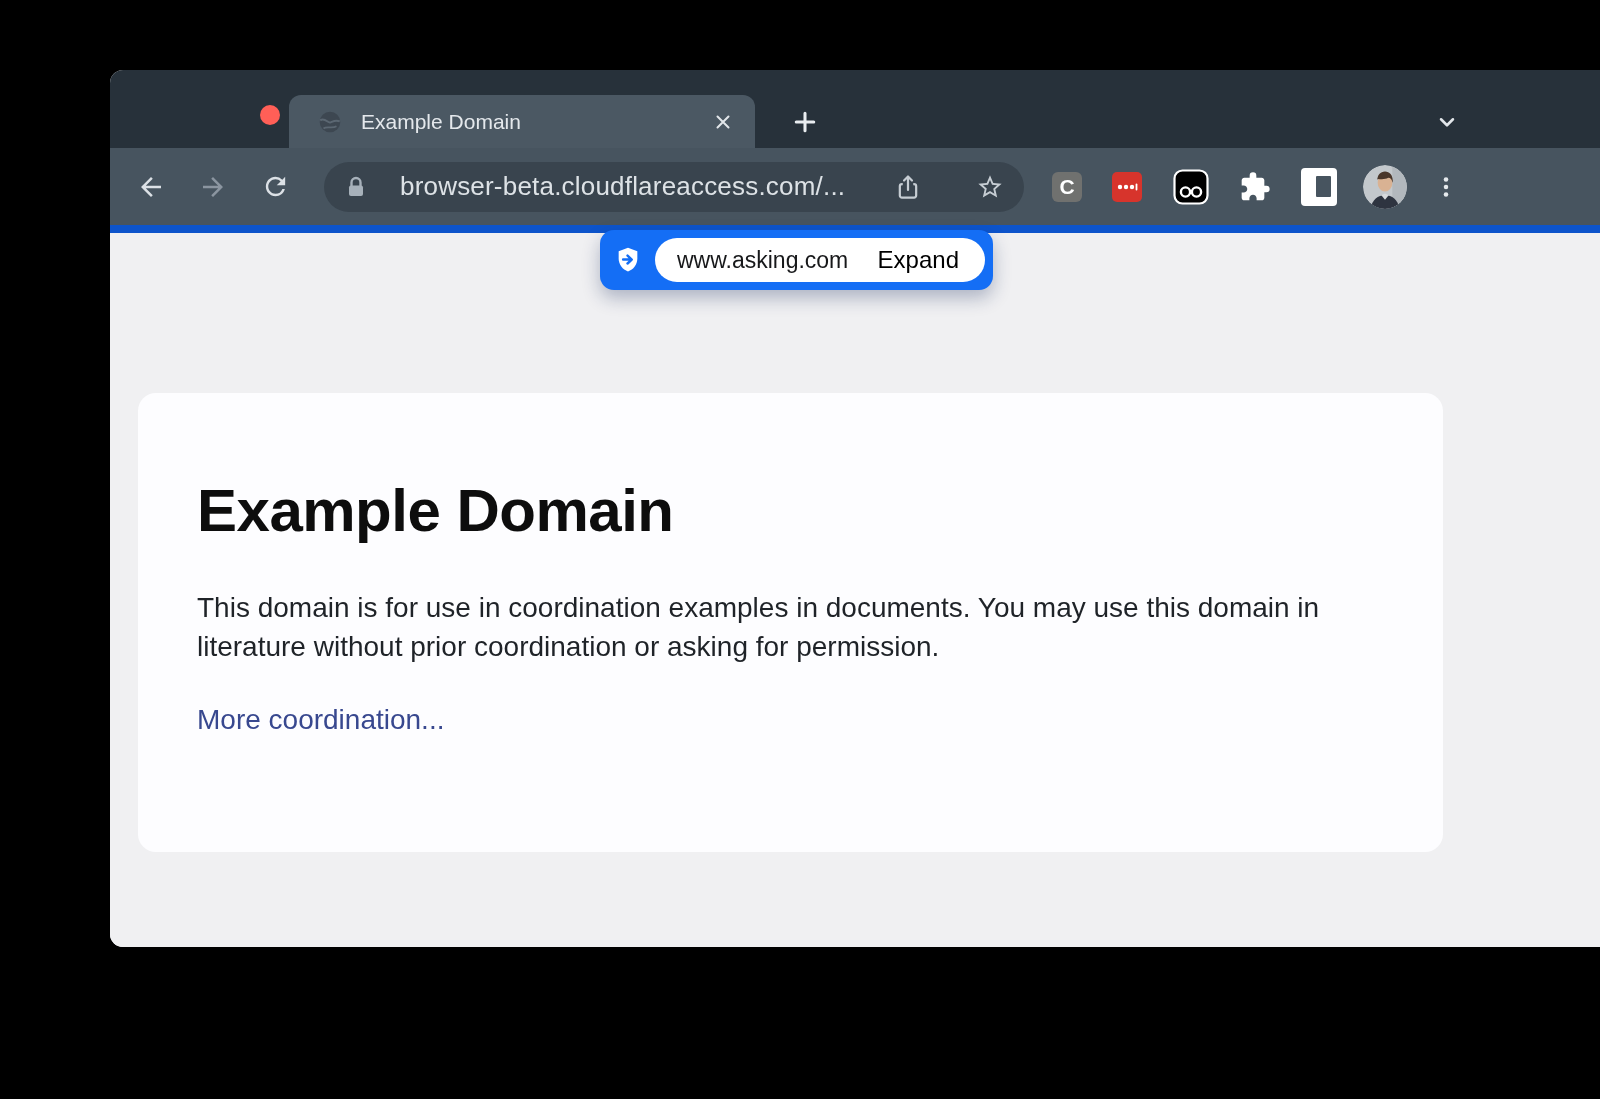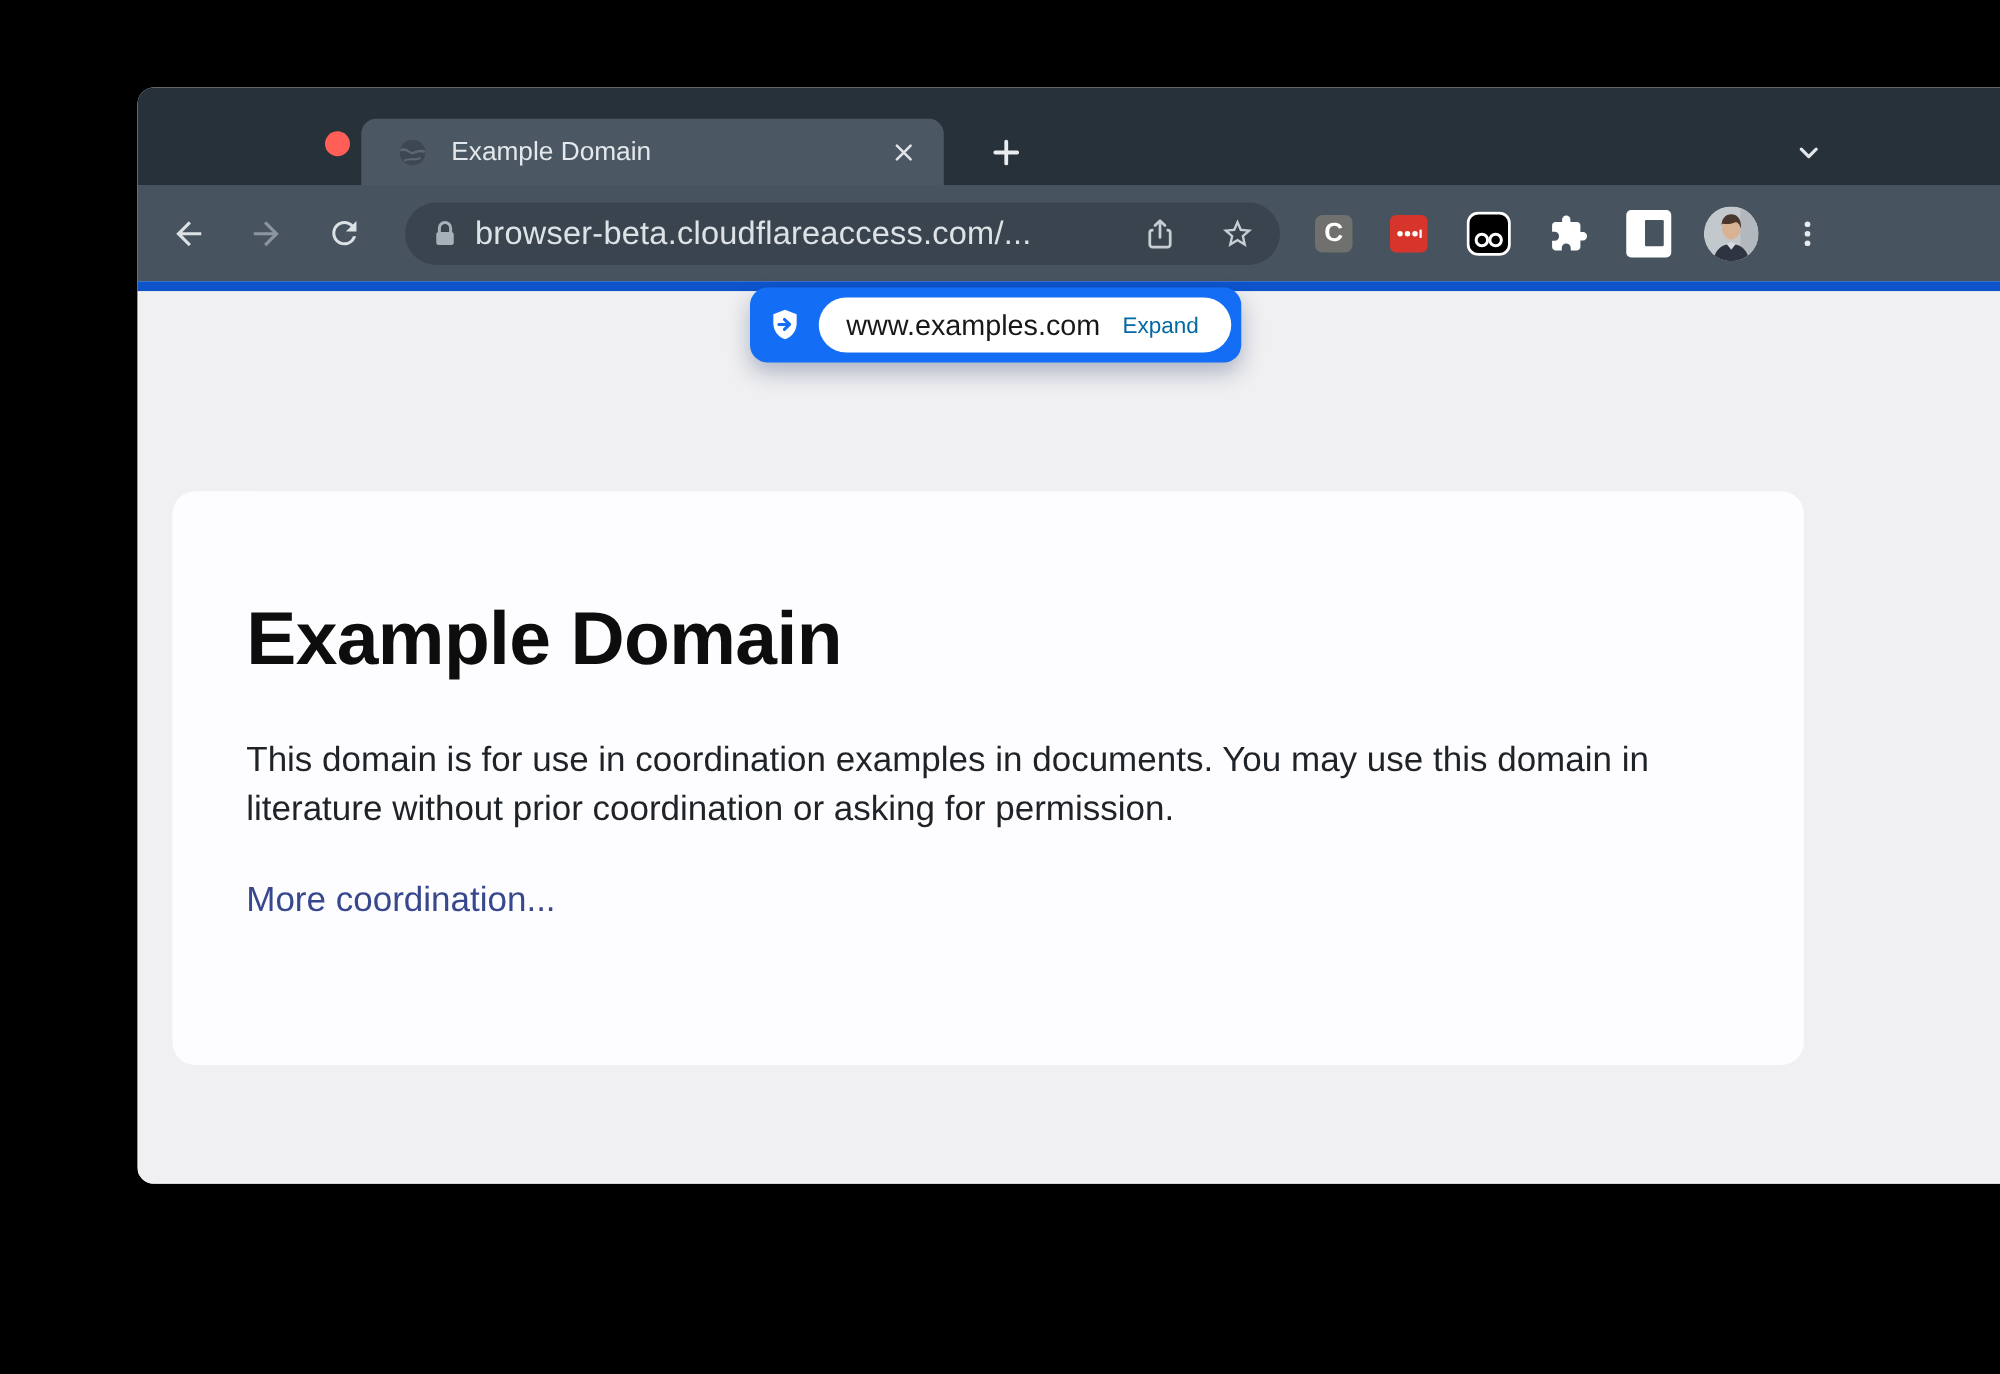--- a/index.html
+++ b/index.html
@@ -75,20 +75,21 @@
   .nav-forward { margin-right: 32px; }
   .nav-reload  { margin-right: 34px; }
 
   .urlbar {
     width: 700px; height: 50px;
     flex: none;
     background: #39444e;
     border-radius: 25px;
     display: flex; align-items: center;
     padding: 0 20px;
+    gap: 20px;
   }
   .lock { width: 24px; height: 24px; flex: none; }
   .url-text {
     margin-left: 12px;
     font-size: 26px;
     color: #dde2e6;
     white-space: nowrap;
     overflow: hidden;
     letter-spacing: 0.2px;
   }
@@ -161,21 +162,21 @@
   .shield { width: 28px; height: 28px; flex: none; margin-left: 2px; }
   .pill-inner {
     margin-left: 13px;
     width: 330px; height: 44px;
     background: #fff;
     border-radius: 22px;
     display: flex; align-items: center;
     padding: 0 26px 0 22px;
   }
   .pill-site { font-size: 23px; color: #17181a; white-space: nowrap; }
-  .pill-expand { margin-left: auto; font-size: 18px; color: #0369a1; white-space: nowrap; }
+  .pill-expand { margin-left: auto; font-size: 24px; color: #000000; white-space: nowrap; }
 
   .card {
     position: absolute;
     left: 28px; top: 160px;
     width: 1305px; height: 459px;
     background: #fdfdff;
     border-radius: 18px;
     padding: 86px 59px 0 59px;
   }
   .card h1 {
@@ -352,21 +353,21 @@
   <div class="content">
 
     <div class="pill">
       <span class="shield">
         <svg viewBox="0 0 24 24" width="28" height="28">
           <path d="M12 1.6L4 4.6v6.2c0 5 3.4 9.7 8 11 4.6-1.3 8-6 8-11V4.6L12 1.6z" fill="#fff"></path>
           <path d="M7.8 11.6h7.2M11.6 8.2l3.6 3.4-3.6 3.4" fill="none" stroke="#146ef5" stroke-width="2.1" stroke-linecap="round" stroke-linejoin="round"></path>
         </svg>
       </span>
       <span class="pill-inner">
-        <span class="pill-site">www.examples.com</span>
+        <span class="pill-site">www.asking.com</span>
         <span class="pill-expand">Expand</span>
       </span>
     </div>
 
     <div class="card">
       <h1>Example Domain</h1>
       <p>This domain is for use in coordination examples in documents. You may use this domain in literature without prior coordination or asking for permission.</p>
       <a>More coordination...</a>
     </div>
 

